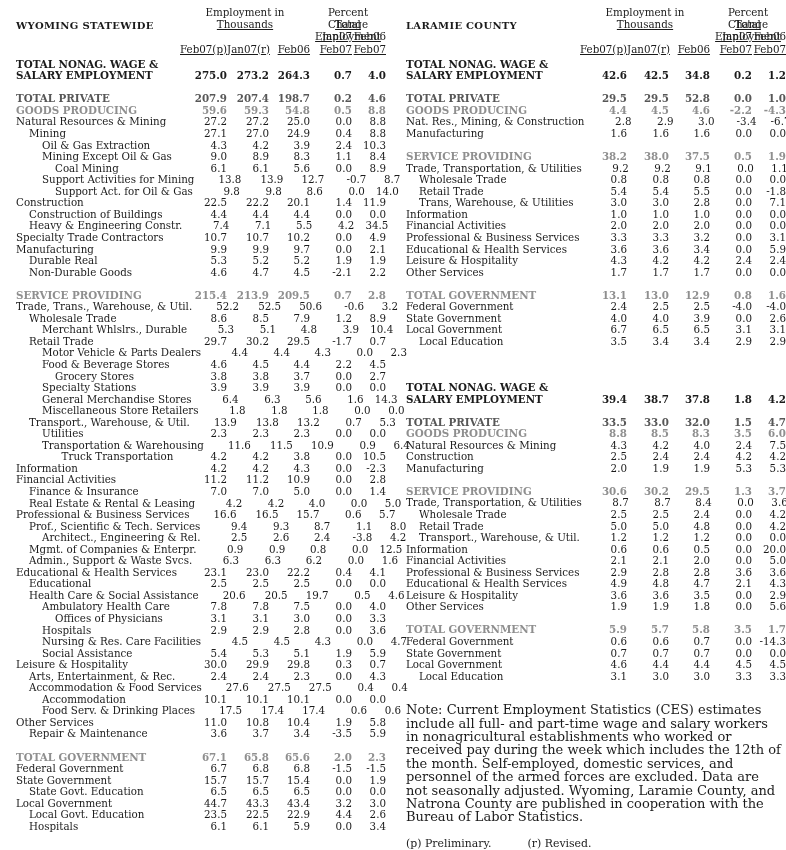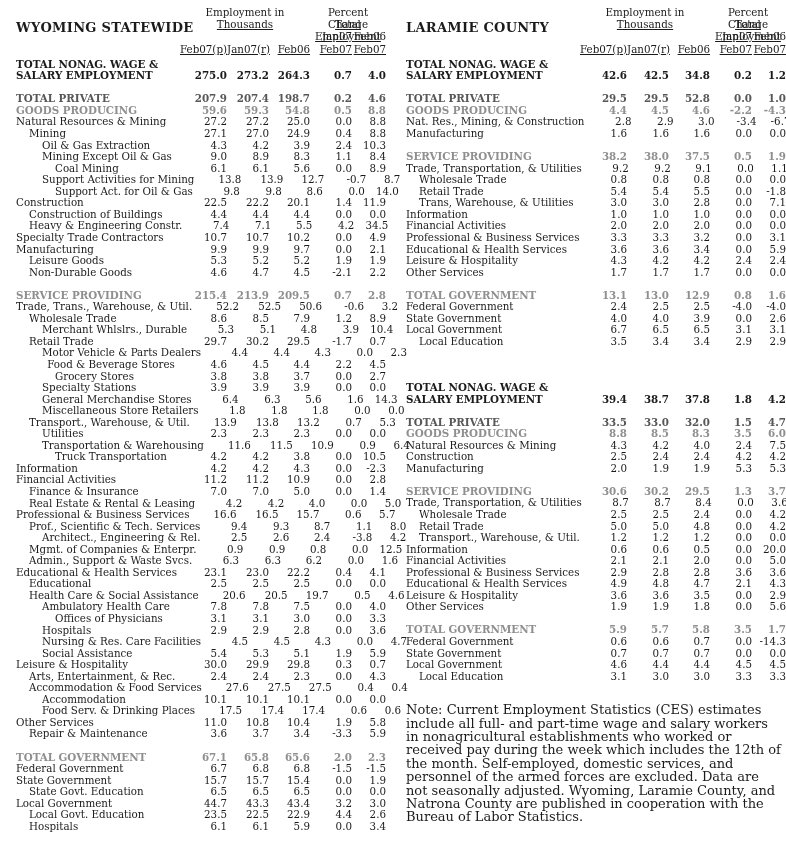--- a/index.html
+++ b/index.html
@@ -9,21 +9,21 @@
   .colL { width:370px; flex:none; }
   .colR { width:380px; flex:none; }
 
   .row, .hgrid { display:grid; grid-template-columns:1fr 47px 42px 41px 42px 34px; line-height:11.55px; height:11.55px; }
   .sp { height:11.55px; }
   .lbl { white-space:nowrap; }
   .num { text-align:right; white-space:nowrap; }
 
   .hdr { position:relative; margin-bottom:4px; }
   .hgrid { line-height:12.2px; height:12.2px; }
-  .htitle { position:absolute; left:0; top:14px; font-weight:bold; font-size:13px; letter-spacing:.3px; white-space:nowrap; }
+  .htitle { position:absolute; left:0; top:14px; font-weight:bold; font-size:10px; letter-spacing:.3px; white-space:nowrap; }
   .ctr { text-align:center; }
   .u { text-decoration:underline; text-underline-offset:1px; }
   .g1 { grid-column:2/5; }
   .g2 { grid-column:5/7; }
 
   .total { font-weight:bold; }
   .private { color:#575757; font-weight:bold; }
   .section { color:#8f8f8f; font-weight:bold; }
   .ttl { font-weight:bold; font-size:11.3px; letter-spacing:.3px; }
 
@@ -185,21 +185,21 @@
         </div>
         <div class="row">
           <span class="lbl">Manufacturing</span>
           <span class="num">9.9</span>
           <span class="num">9.9</span>
           <span class="num">9.7</span>
           <span class="num">0.0</span>
           <span class="num">2.1</span>
         </div>
         <div class="row">
-          <span class="lbl" style="padding-left: 13px;">Leisure Goods</span>
+          <span class="lbl" style="padding-left: 13px;">Durable Real</span>
           <span class="num">5.3</span>
           <span class="num">5.2</span>
           <span class="num">5.2</span>
           <span class="num">1.9</span>
           <span class="num">1.9</span>
         </div>
         <div class="row">
           <span class="lbl" style="padding-left: 13px;">Non-Durable Goods</span>
           <span class="num">4.6</span>
           <span class="num">4.7</span>
@@ -250,21 +250,21 @@
         </div>
         <div class="row">
           <span class="lbl" style="padding-left: 26px;">Motor Vehicle &amp; Parts Dealers</span>
           <span class="num">4.4</span>
           <span class="num">4.4</span>
           <span class="num">4.3</span>
           <span class="num">0.0</span>
           <span class="num">2.3</span>
         </div>
         <div class="row">
-          <span class="lbl" style="padding-left: 26px; text-align: center;">Food &amp; Beverage Stores</span>
+          <span class="lbl" style="padding-left: 26px;">Food &amp; Beverage Stores</span>
           <span class="num">4.6</span>
           <span class="num">4.5</span>
           <span class="num">4.4</span>
           <span class="num">2.2</span>
           <span class="num">4.5</span>
         </div>
         <div class="row">
           <span class="lbl" style="padding-left: 39px;">Grocery Stores</span>
           <span class="num">3.8</span>
           <span class="num">3.8</span>
@@ -314,21 +314,21 @@
         </div>
         <div class="row">
           <span class="lbl" style="padding-left: 26px;">Transportation &amp; Warehousing</span>
           <span class="num">11.6</span>
           <span class="num">11.5</span>
           <span class="num">10.9</span>
           <span class="num">0.9</span>
           <span class="num">6.4</span>
         </div>
         <div class="row">
-          <span class="lbl" style="padding-left: 39px;">Truck Transportation</span>
+          <span class="lbl" style="padding-left: 39px; text-align: center;">Truck Transportation</span>
           <span class="num">4.2</span>
           <span class="num">4.2</span>
           <span class="num">3.8</span>
           <span class="num">0.0</span>
           <span class="num">10.5</span>
         </div>
         <div class="row">
           <span class="lbl">Information</span>
           <span class="num">4.2</span>
           <span class="num">4.2</span>
@@ -510,21 +510,21 @@
           <span class="num">10.8</span>
           <span class="num">10.4</span>
           <span class="num">1.9</span>
           <span class="num">5.8</span>
         </div>
         <div class="row">
           <span class="lbl" style="padding-left: 13px;">Repair &amp; Maintenance</span>
           <span class="num">3.6</span>
           <span class="num">3.7</span>
           <span class="num">3.4</span>
-          <span class="num">-3.3</span>
+          <span class="num">-3.5</span>
           <span class="num">5.9</span>
         </div>
         <div class="sp"></div>
         <div class="row section">
           <span class="lbl">TOTAL GOVERNMENT</span>
           <span class="num">67.1</span>
           <span class="num">65.8</span>
           <span class="num">65.6</span>
           <span class="num">2.0</span>
           <span class="num">2.3</span>
@@ -964,14 +964,17 @@
         <div class="row">
           <span class="lbl" style="padding-left: 13px;">Local Education</span>
           <span class="num">3.1</span>
           <span class="num">3.0</span>
           <span class="num">3.0</span>
           <span class="num">3.3</span>
           <span class="num">3.3</span>
         </div>
       </div>
     <div class="note">Note: Current Employment Statistics (CES) estimates include all full- and part-time wage and salary workers in nonagricultural establishments who worked or received pay during the week which includes the 12th of the month. Self-employed, domestic services, and personnel of the armed forces are excluded. Data are not seasonally adjusted. Wyoming, Laramie County, and Natrona County are published in cooperation with the Bureau of Labor Statistics.</div>
+    <div class="fnote">
+      <span>(p) Preliminary.</span><span>(r) Revised.</span>
+    </div>
   </div>
 </div>
 
 </body></html>

